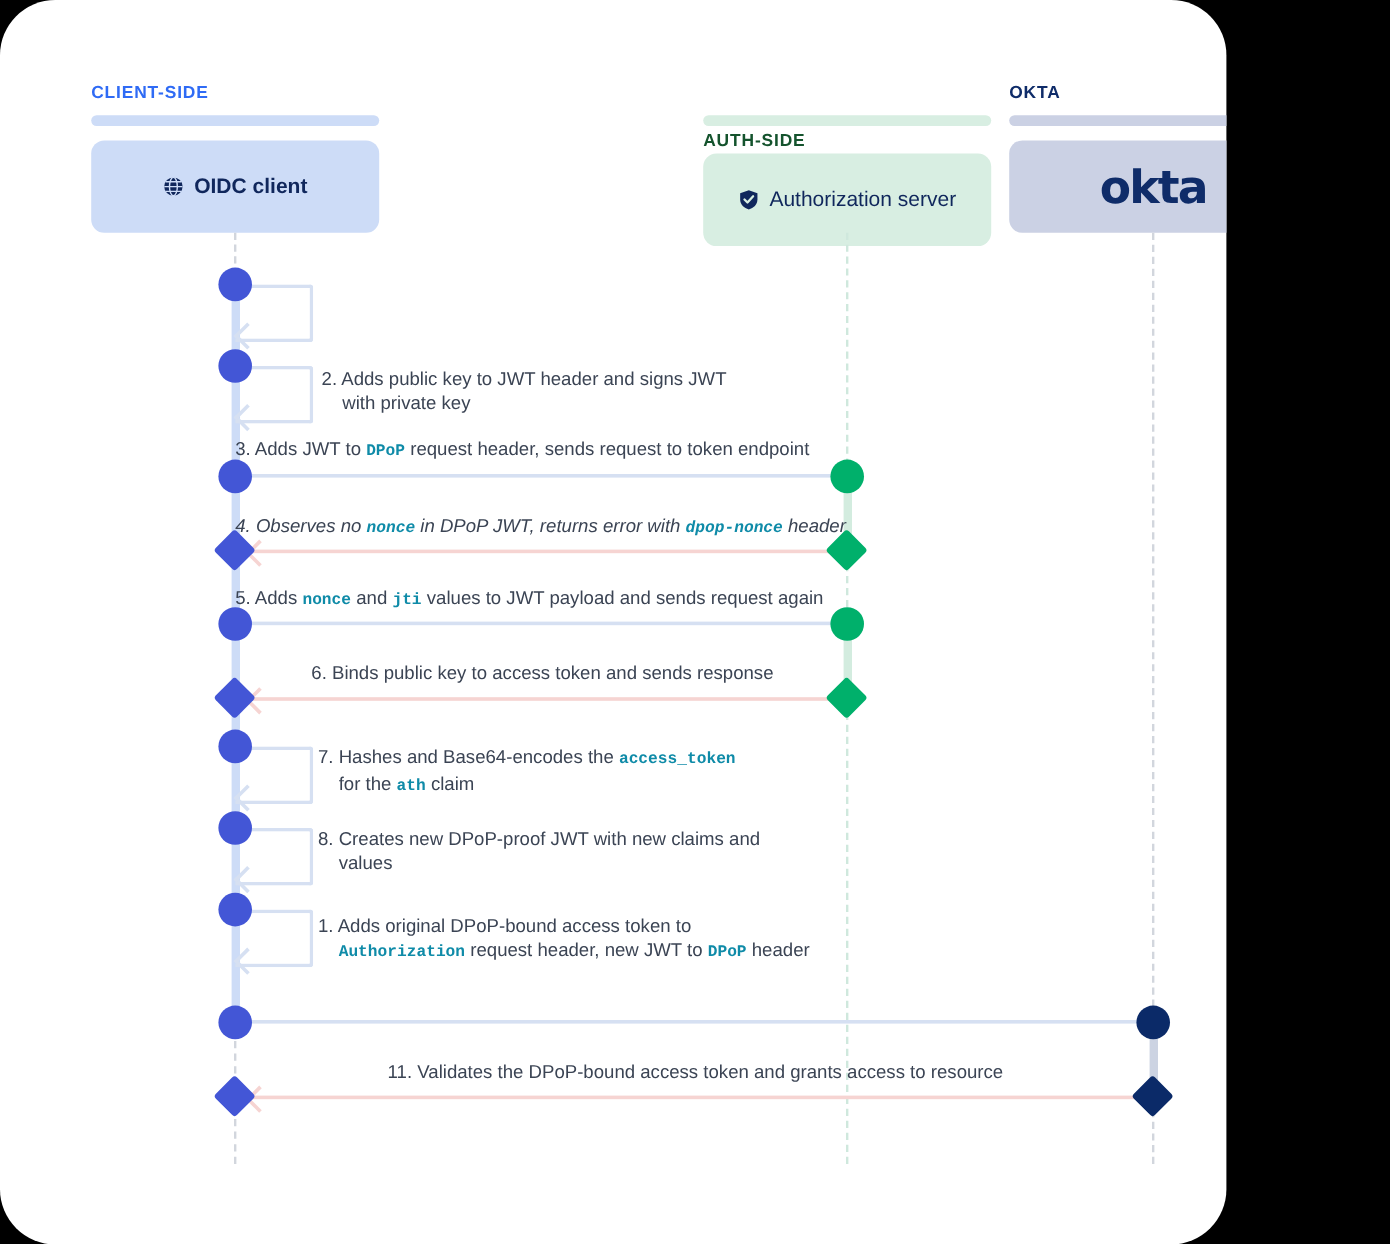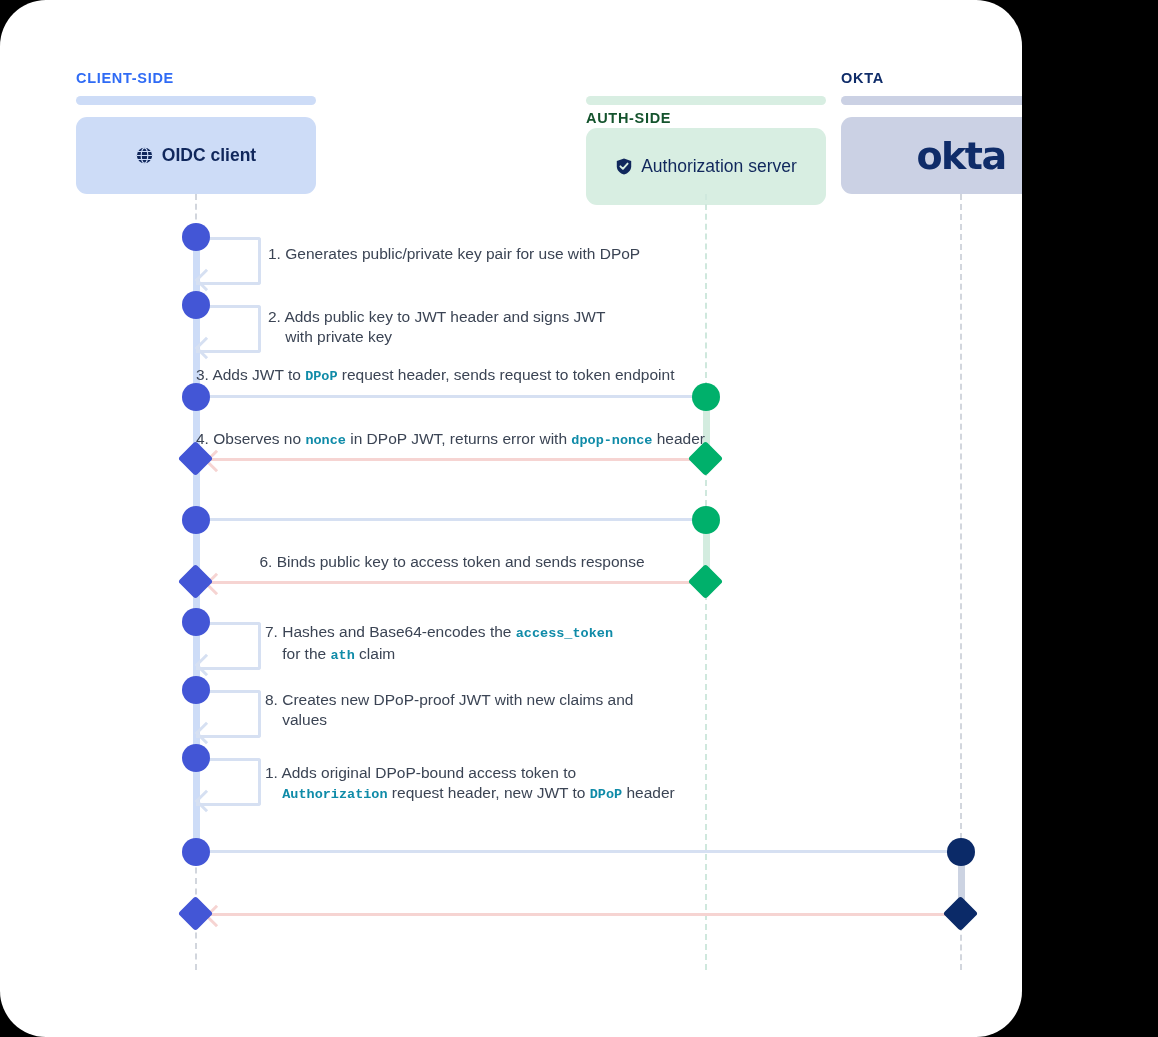--- a/index.html
+++ b/index.html
@@ -187,40 +187,40 @@
   <div class="bar" style="left:702.5px; top:516px; height:66px; background:#d3ecdf;"></div>
   <div class="dash green" style="left:705px; top:594px; height:376px;"></div>
 
   <div class="dash gray" style="left:960px; top:194px; height:645px;"></div>
   <div class="bar" style="left:957.5px; top:848px; height:66px; background:#ccd3e2;"></div>
   <div class="dash gray" style="left:960px; top:925px; height:45px;"></div>
 
   <div class="selfloop" style="left:196px; top:237px; width:62px; height:42px;"></div>
   <div class="arrow-head head-left blue" style="left:198px; top:272px;"></div>
   <div class="node circle" style="left:182px; top:223px; width:28px; height:28px; background:#4356d6;"></div>
-  <div class="msg" style="left:268px; top:244px;"><span><span>1. Generates public/private key pair for use with DPoP</span></span></div>
 
   <div class="selfloop" style="left:196px; top:305px; width:62px; height:42px;"></div>
   <div class="arrow-head head-left blue" style="left:198px; top:340px;"></div>
   <div class="node circle" style="left:182px; top:291px; width:28px; height:28px; background:#4356d6;"></div>
   <div class="msg" style="left:268px; top:307px;"><span><span>2. Adds public key to JWT header and signs JWT</span></span>
 <span><span>    with private key</span></span></div>
 
   <div class="msg" style="left:196px; top:365px;"><span><span>3. Adds JWT to </span><span class="mono">DPoP</span><span> request header, sends request to token endpoint</span></span></div>
   <div class="arrow-line blue" style="left:196px; top:395px; width:512px;"></div>
   <div class="arrow-head head-right blue" style="left:692px; top:390px;"></div>
   <div class="node circle" style="left:182px; top:383px; width:28px; height:28px; background:#4356d6;"></div>
   <div class="node circle" style="left:692px; top:383px; width:28px; height:28px; background:#00b06b;"></div>
 
-  <div class="msg" style="left:196px; top:429px;"><span><span>4. Observes no </span><span class="mono">nonce</span><span> in DPoP JWT, returns error with </span><span class="mono">dpop-nonce</span><span> header</span></span></div>
+  <div class="msg" style="left:196px; top:429px;font-style:italic;"><span><span>4. Observes no </span><span class="mono">nonce</span><span> in DPoP JWT, returns error with </span><span class="mono">dpop-nonce</span><span> header</span></span></div>
   <div class="arrow-line pink" style="left:202px; top:458px; width:508px;"></div>
   <div class="arrow-head head-left pink" style="left:208px; top:453px;"></div>
   <div class="node diamond" style="left:183px; top:446px; width:25px; height:25px; background:#4356d6;"></div>
   <div class="node diamond" style="left:693px; top:446px; width:25px; height:25px; background:#00b06b;"></div>
 
+  <div class="msg" style="left:196px; top:489px;"><span><span>5. Adds </span><span class="mono">nonce</span><span> and </span><span class="mono">jti</span><span> values to JWT payload and sends request again</span></span></div>
   <div class="arrow-line blue" style="left:196px; top:518px; width:512px;"></div>
   <div class="arrow-head head-right blue" style="left:692px; top:513px;"></div>
   <div class="node circle" style="left:182px; top:506px; width:28px; height:28px; background:#4356d6;"></div>
   <div class="node circle" style="left:692px; top:506px; width:28px; height:28px; background:#00b06b;"></div>
 
   <div class="msg center" style="left:196px; top:552px; width:512px;"><span><span>6. Binds public key to access token and sends response</span></span></div>
   <div class="arrow-line pink" style="left:202px; top:581px; width:508px;"></div>
   <div class="arrow-head head-left pink" style="left:208px; top:576px;"></div>
   <div class="node diamond" style="left:183px; top:569px; width:25px; height:25px; background:#4356d6;"></div>
   <div class="node diamond" style="left:693px; top:569px; width:25px; height:25px; background:#00b06b;"></div>
@@ -241,18 +241,19 @@
   <div class="arrow-head head-left blue" style="left:198px; top:793px;"></div>
   <div class="node circle" style="left:182px; top:744px; width:28px; height:28px; background:#4356d6;"></div>
   <div class="msg" style="left:265px; top:763px;"><span><span>1. Adds original DPoP-bound access token to</span></span>
 <span><span>    </span><span class="mono">Authorization</span><span> request header, new JWT to </span><span class="mono">DPoP</span><span> header</span></span></div>
 
   <div class="arrow-line blue" style="left:196px; top:850px; width:767px;"></div>
   <div class="arrow-head head-right blue" style="left:947px; top:845px;"></div>
   <div class="node circle" style="left:182px; top:838px; width:28px; height:28px; background:#4356d6;"></div>
   <div class="node circle" style="left:947px; top:838px; width:28px; height:28px; background:#0b2a68;"></div>
 
+  <div class="msg center" style="left:196px; top:884px; width:767px;"><span><span>11. Validates the DPoP-bound access token and grants access to resource</span></span></div>
   <div class="arrow-line pink" style="left:202px; top:913px; width:763px;"></div>
   <div class="arrow-head head-left pink" style="left:208px; top:908px;"></div>
   <div class="node diamond" style="left:183px; top:901px; width:25px; height:25px; background:#4356d6;"></div>
   <div class="node diamond" style="left:948px; top:901px; width:25px; height:25px; background:#0b2a68;"></div>
 
 </div>
 
 </body></html>

